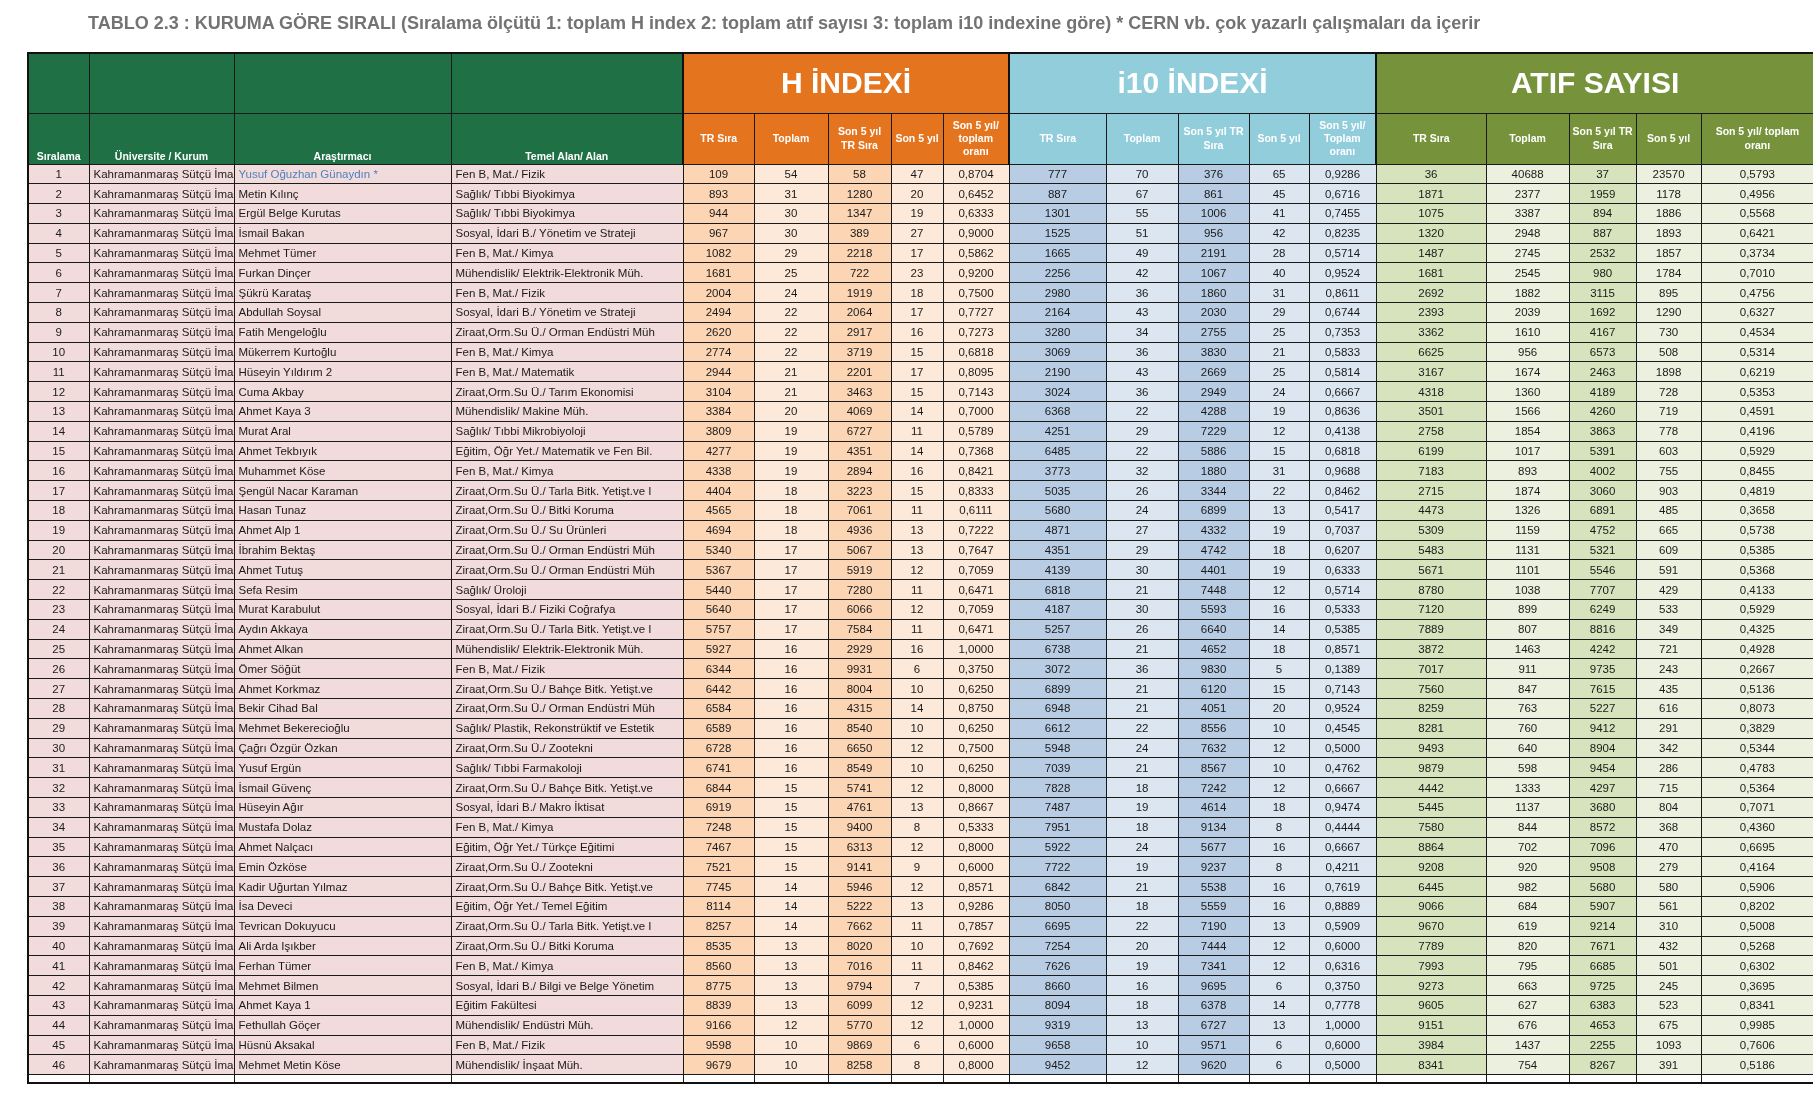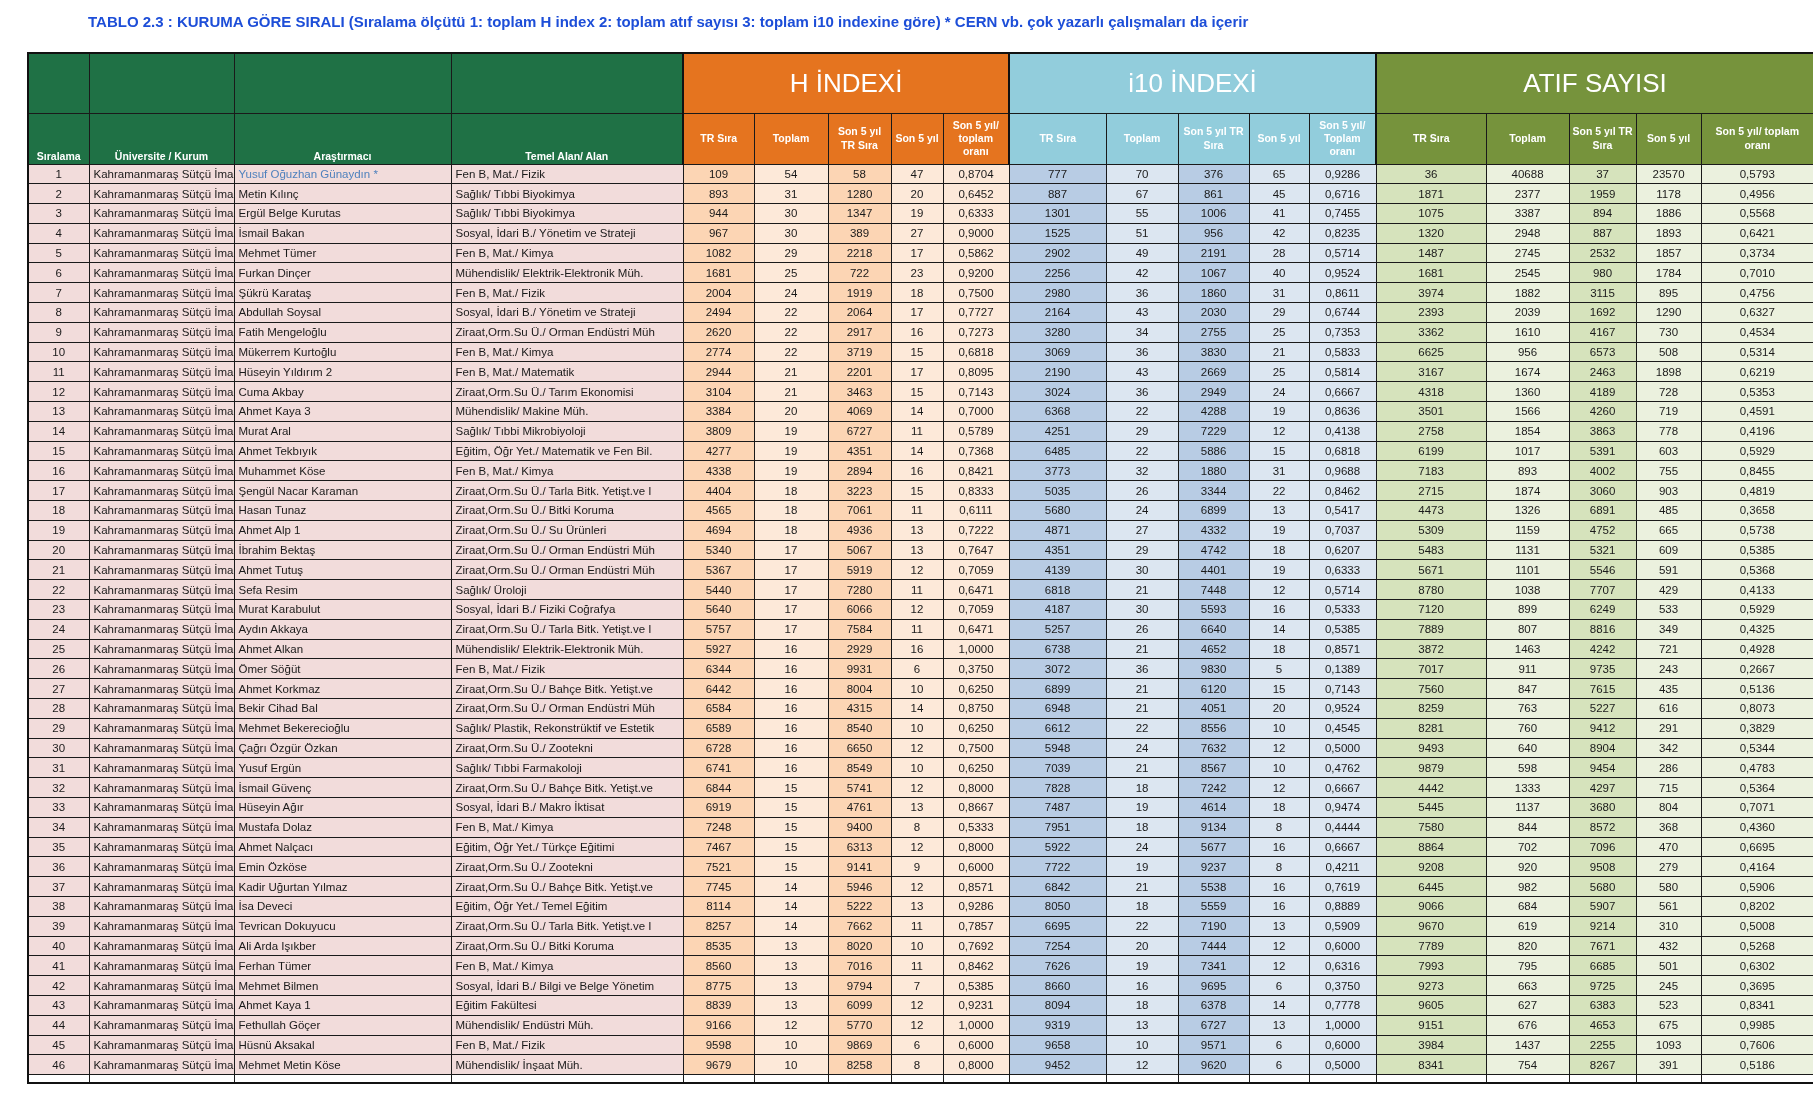--- a/index.html
+++ b/index.html
@@ -1,21 +1,21 @@
 <!DOCTYPE html>
 <html style="--c-green: #1f7145; --c-h: #e5741f; --c-i10: #92cddc; --c-atif: #76933c;"><head>
 <meta charset="utf-8">
 <style>
   html,body{margin:0;padding:0;background:#fff;width:1813px;height:1118px;overflow:hidden;
     font-family:"Liberation Sans","DejaVu Sans",sans-serif;}
-  #title{position:absolute;left:88px;top:13px;font-size:15px;font-weight:600;color:#1d4ed8;white-space:nowrap;}
+  #title{position:absolute;left:88px;top:13px;font-size:18px;font-weight:600;color:#737373;white-space:nowrap;}
   table{position:absolute;left:27px;top:52px;border-collapse:collapse;table-layout:fixed;width:1786px;
     border:2px solid #111;}
   td,th{border:1px solid #1a1a1a;overflow:hidden;white-space:nowrap;padding:0 3px;box-sizing:border-box;}
-  thead .sec-row th{height:60px;font-size:26px;font-weight:400;color:#fff;text-align:center;padding:4px;}
+  thead .sec-row th{height:60px;font-size:30px;font-weight:700;color:#fff;text-align:center;padding:4px;}
   thead .sub-row th{height:51px;font-size:10.5px;font-weight:bold;color:#fff;text-align:center;
     white-space:normal;line-height:1.25;padding:0 2px;}
   th.left-head{background:var(--c-green);color:#fff;font-size:11px;font-weight:bold;text-align:left;
     vertical-align:bottom;padding:0 4px 4px 4px;white-space:nowrap;}
   th.left-blank{background:var(--c-green);}
   th.sec-h,th.sub-h{background:var(--c-h);}
   th.sec-i10,th.sub-i10{background:var(--c-i10);}
   th.sec-atif,th.sub-atif{background:var(--c-atif);}
   th.b-left{border-left:2px solid #111;}
   tbody tr{height:19.8px;}
@@ -176,21 +176,21 @@
       <tr>
         <td class="c-rank">5</td>
         <td class="c-univ">Kahramanmaraş Sütçü İmam</td>
         <td class="c-res">Mehmet Tümer</td>
         <td class="c-field">Fen B, Mat./ Kimya</td>
         <td class="num m-h dark b-left">1082</td>
         <td class="num m-h light">29</td>
         <td class="num m-h dark">2218</td>
         <td class="num m-h light">17</td>
         <td class="num m-h light">0,5862</td>
-        <td class="num m-i10 dark b-left">2902</td>
+        <td class="num m-i10 dark b-left">1665</td>
         <td class="num m-i10 light">49</td>
         <td class="num m-i10 dark">2191</td>
         <td class="num m-i10 light">28</td>
         <td class="num m-i10 light">0,5714</td>
         <td class="num m-atif dark b-left">1487</td>
         <td class="num m-atif light">2745</td>
         <td class="num m-atif dark">2532</td>
         <td class="num m-atif light">1857</td>
         <td class="num m-atif light">0,3734</td>
       </tr>
@@ -223,21 +223,21 @@
         <td class="num m-h dark b-left">2004</td>
         <td class="num m-h light">24</td>
         <td class="num m-h dark">1919</td>
         <td class="num m-h light">18</td>
         <td class="num m-h light">0,7500</td>
         <td class="num m-i10 dark b-left">2980</td>
         <td class="num m-i10 light">36</td>
         <td class="num m-i10 dark">1860</td>
         <td class="num m-i10 light">31</td>
         <td class="num m-i10 light">0,8611</td>
-        <td class="num m-atif dark b-left">3974</td>
+        <td class="num m-atif dark b-left">2692</td>
         <td class="num m-atif light">1882</td>
         <td class="num m-atif dark">3115</td>
         <td class="num m-atif light">895</td>
         <td class="num m-atif light">0,4756</td>
       </tr>
       <tr>
         <td class="c-rank">8</td>
         <td class="c-univ">Kahramanmaraş Sütçü İmam</td>
         <td class="c-res">Abdullah Soysal</td>
         <td class="c-field">Sosyal, İdari B./ Yönetim ve Strateji</td>

